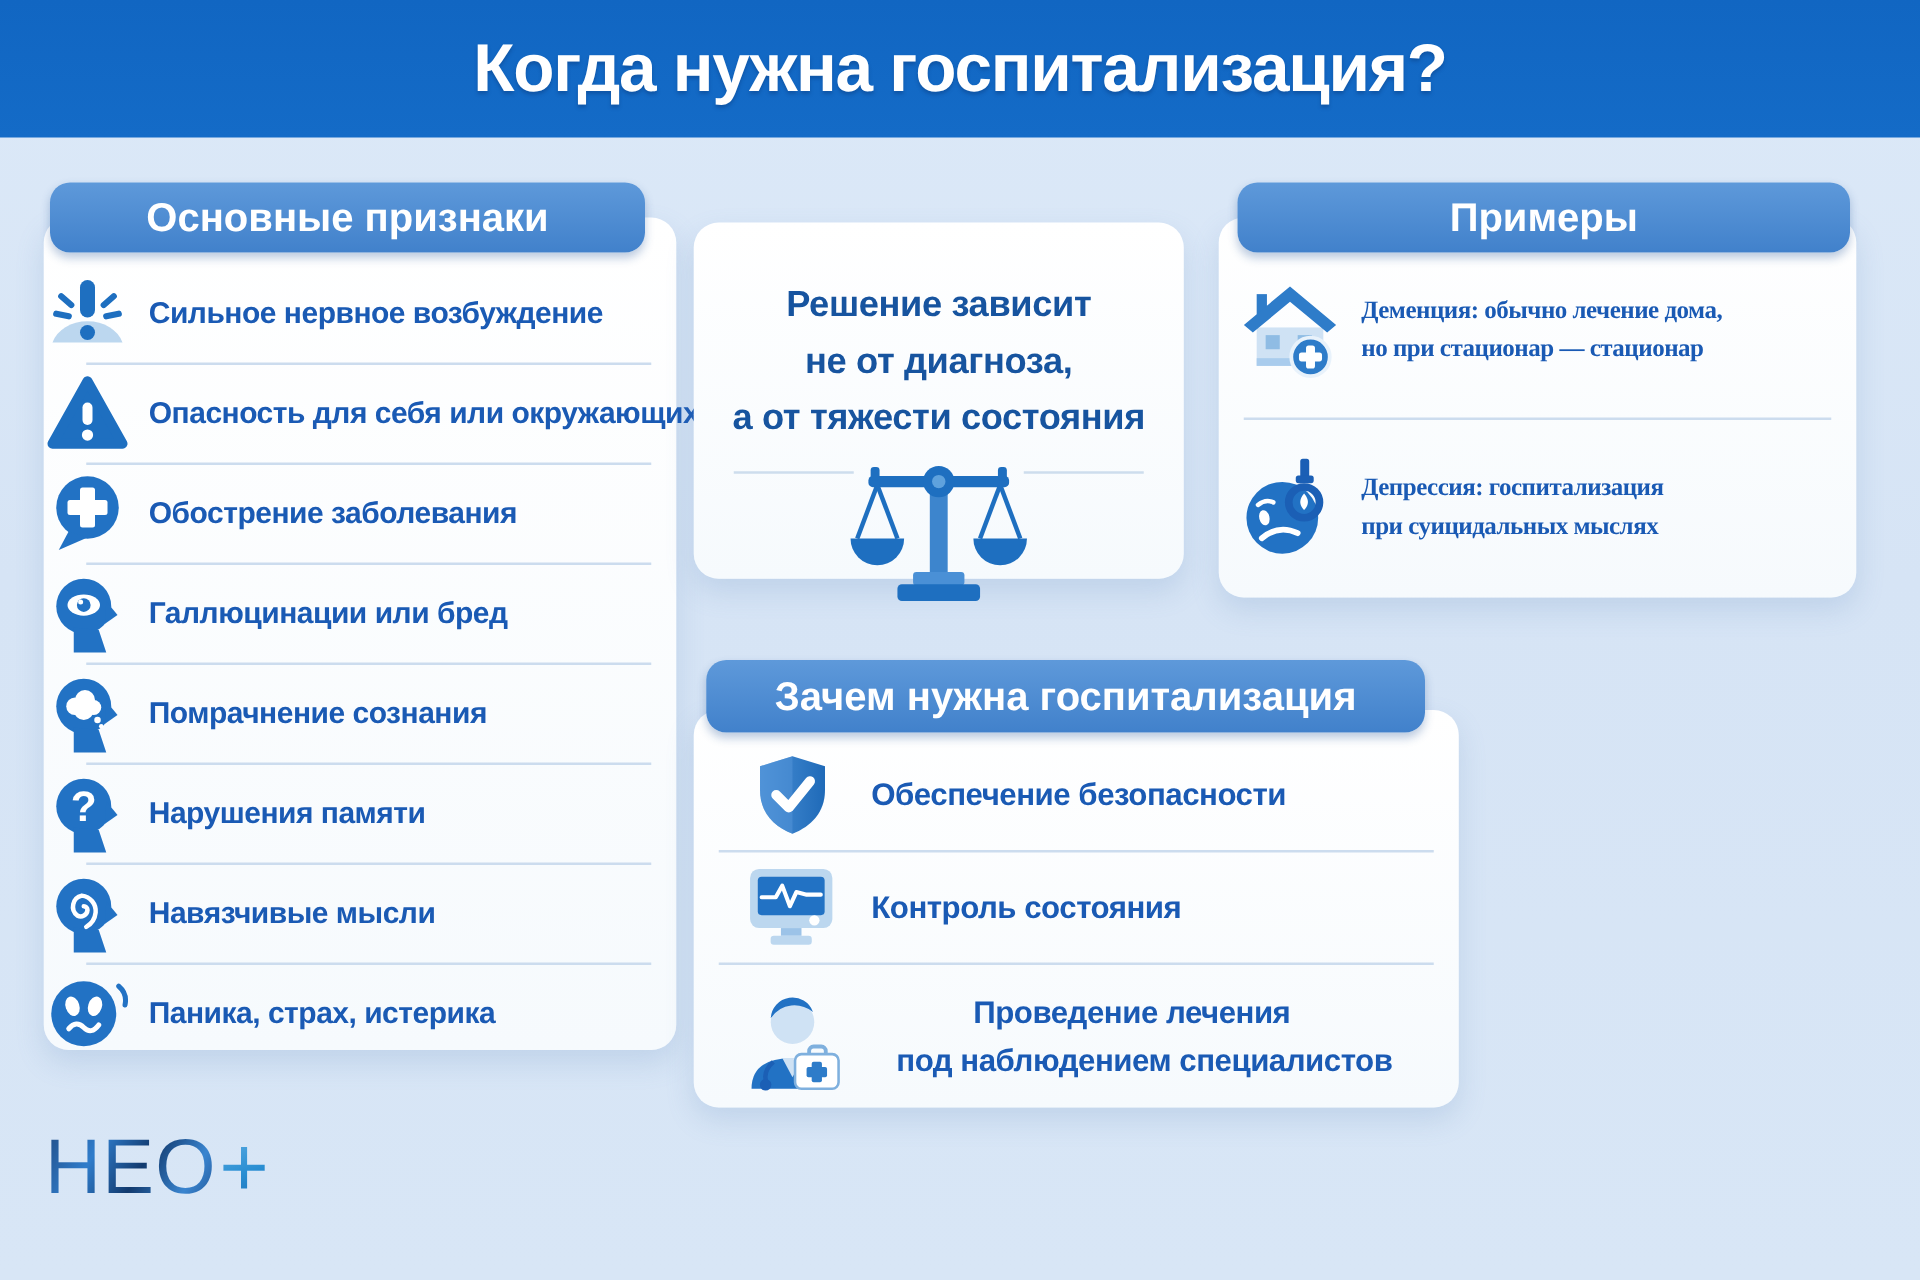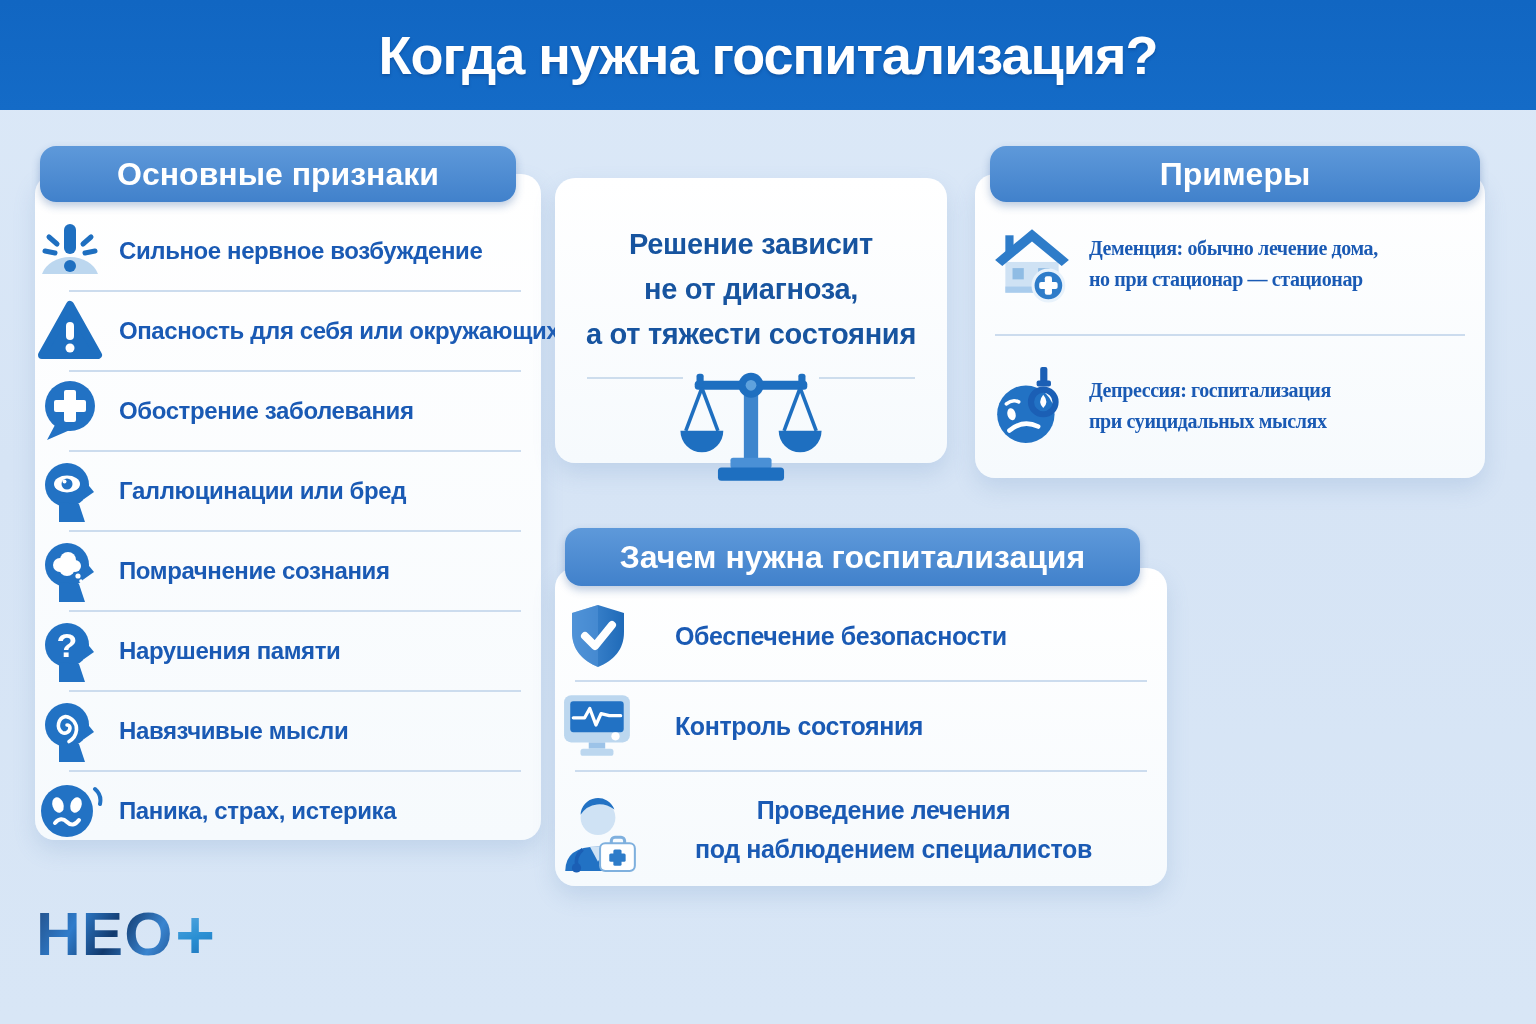--- a/index.html
+++ b/index.html
@@ -57,29 +57,29 @@
   .examples-btn{left:990px;top:146px;width:490px;height:56px;}
   .examples-card{left:975px;top:174px;width:510px;height:304px;box-sizing:border-box;padding:26px 0 0 0;}
   .example-row{display:flex;align-items:center;gap:16px;padding:0 14px 0 16px;height:128px;}
   .example-row .icon-box{width:82px;height:84px;}
   .example-lines{display:flex;flex-direction:column;gap:8px;}
   .example-lines .label{font-size:20px;font-family:Liberation Serif, serif;}
   .ex-div{margin:6px 20px;}
   
   .purpose-btn{left:565px;top:528px;width:575px;height:58px;}
   .purpose-card{left:555px;top:568px;width:612px;height:318px;box-sizing:border-box;padding-top:24px;}
-  .purpose-row{display:flex;align-items:center;gap:34px;height:88px;}
+  .purpose-row{display:flex;align-items:center;gap:20px;padding-left:36px;height:88px;}
   .purpose-row .icon-box{width:86px;height:86px;}
   .purpose-row.tall{height:116px;align-items:center;}
   .p-div{margin:0 20px;}
   .purpose-lines{display:flex;flex-direction:column;gap:10px;align-items:center;}
   .purpose-lines .line2{padding-left:20px;}
   .purpose-row .label{font-size:25px;}
   
-  .brand-logo{left:36px;top:898px;font-size:62px;font-weight:bold;letter-spacing:1px;display:flex;align-items:center;}
+  .brand-logo{left:36px;top:898px;font-size:62px;font-weight:normal;letter-spacing:1px;display:flex;align-items:center;}
   .logo-neo{
     background:linear-gradient(120deg,#21497f 0%,#2f7ccb 30%,#123a6e 55%,#3a85d0 80%,#1d4e8c 100%);
     -webkit-background-clip:text;background-clip:text;color:transparent;
   }
   .logo-plus{
     background:linear-gradient(160deg,#66b1e4 0%,#2a8fd3 55%,#1c6db4 100%);
     -webkit-background-clip:text;background-clip:text;color:transparent;
     margin-left:2px;font-size:68px;line-height:60px;
   }
 </style>

